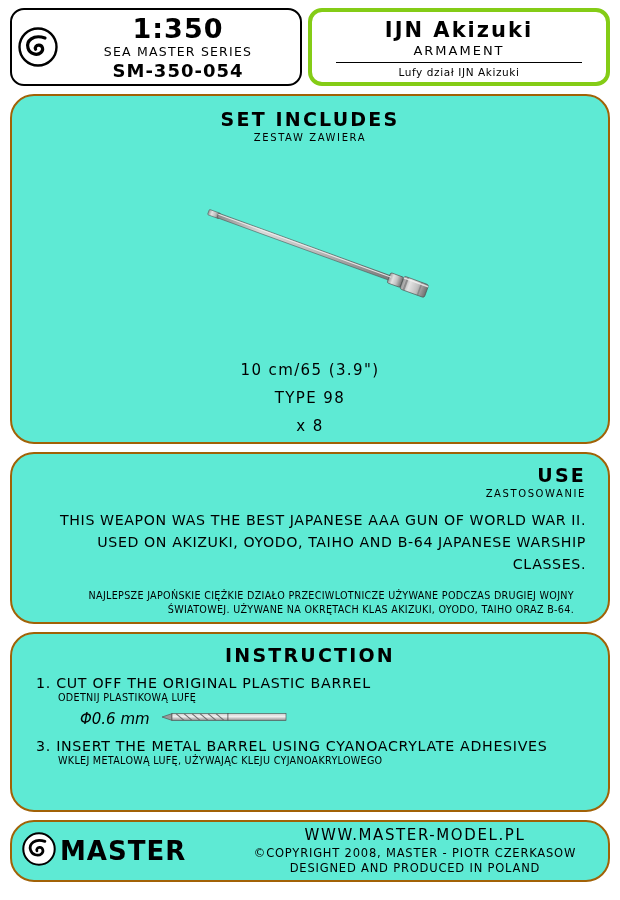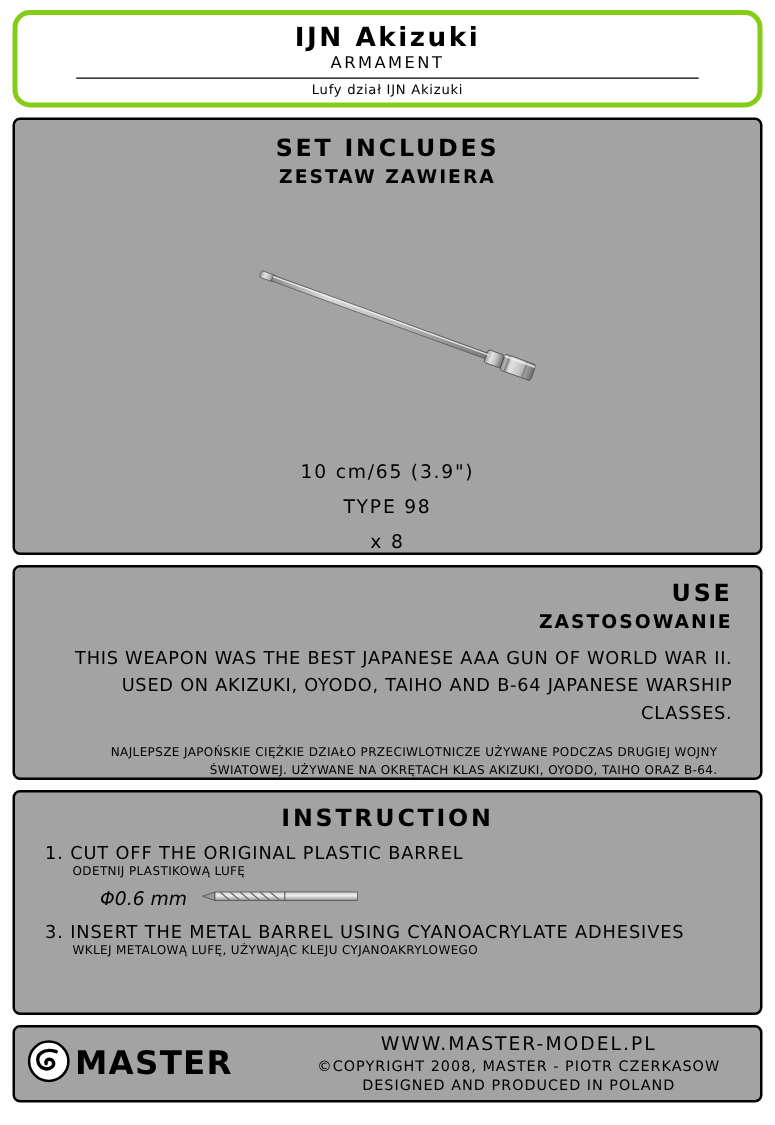--- a/index.html
+++ b/index.html
@@ -14,23 +14,23 @@
     position: relative;
     overflow: hidden;
   }
   .page {
     position: absolute;
     left: 0; top: 0;
     width: 620px; height: 900px;
     padding: 8px 10px;
   }
   .panel {
-    border: 2px solid #000000;
-    border-radius: 6px;
-    background: #a3a3a3;
+    border: 2px solid #a16207;
+    border-radius: 24px;
+    background: #5eead4;
     position: relative;
   }
 
   
   .header {
     display: flex;
     height: 78px;
     margin-bottom: 8px;
     gap: 6px;
   }
@@ -110,25 +110,24 @@
     padding-top: 12px;
     text-align: center;
   }
   .sect-title {
     font-weight: bold;
     font-size: 19px;
     letter-spacing: 2.2px;
     text-transform: uppercase;
   }
   .sect-sub {
-    font-size: 15px;
+    font-size: 10px;
     letter-spacing: 1.6px;
     margin-top: 2px;
     text-transform: uppercase;
-    font-weight: bold;
   }
   .barrel-wrap {
     position: relative;
     height: 200px;
     margin-top: 12px;
   }
   .caption {
     font-size: 15px;
     letter-spacing: 1.4px;
     margin-top: 6px;
@@ -242,20 +241,33 @@
   }
   .uc { text-transform: uppercase; }
 </style>
 </head>
 <body>
 
 <div class="page">
 
   <div class="header">
 
+    <div class="header-left">
+      <div class="logo-badge">
+        <svg width="40" height="40" viewBox="0 0 40 40">
+          <circle cx="20" cy="20" r="18.5" fill="#fff" stroke="#000" stroke-width="2.4"></circle>
+          <path d="M27 11 C15 7, 8 14, 10 21 C11.6 27, 19 29, 23 25.5 C26 22.8, 24.6 18.4, 21 18.2 C18.2 18, 16.6 20.4, 17.6 22.2" fill="none" stroke="#000" stroke-width="3.2" stroke-linecap="round"></path>
+        </svg>
+      </div>
+      <div class="scale-block">
+        <div class="scale">1:350</div>
+        <div class="series uc">Sea Master Series</div>
+        <div class="sku">SM-350-054</div>
+      </div>
+    </div>
 
     <div class="header-right">
       <div class="ship-name">IJN Akizuki</div>
       <div class="ship-sub uc">Armament</div>
       <div class="hr-line"></div>
       <div class="ship-pl">Lufy dział IJN Akizuki</div>
     </div>
   </div>
 
   <div class="panel set-panel">

